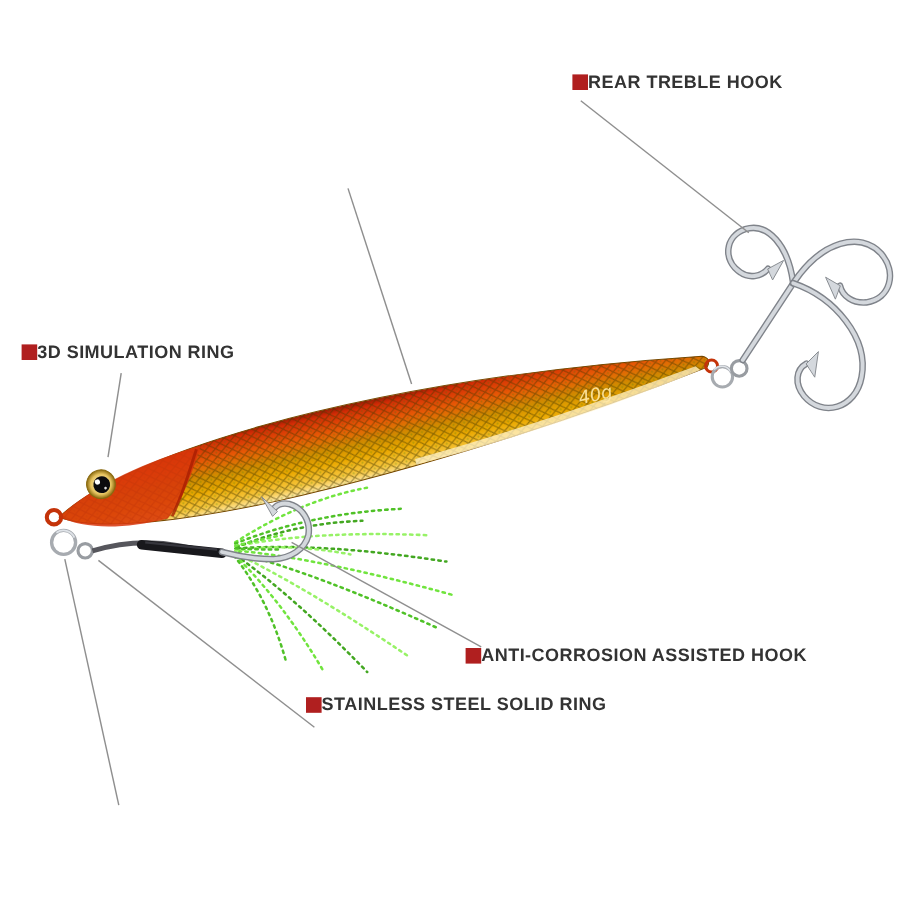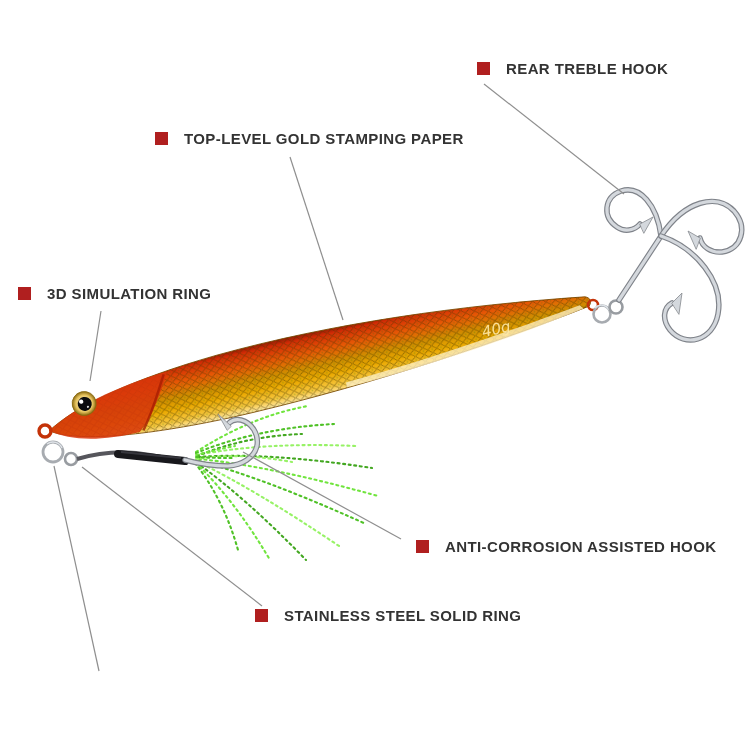--- a/index.html
+++ b/index.html
@@ -9,21 +9,20 @@
     height: 750px;
     background: #ffffff;
     font-family: "Liberation Sans", sans-serif;
     overflow: hidden;
   }
   .art { position: absolute; left: 0; top: 0; }
   .callout {
     position: absolute;
     display: flex;
     align-items: center;
-    gap: 16px;
   }
   .sq {
     width: 13px; height: 13px;
     background: #b01f1f;
     flex: 0 0 auto;
   }
   .txt {
     font-size: 15px;
     font-weight: 700;
     color: #333333;
@@ -135,34 +134,30 @@
       <line x1="262" y1="606" x2="82" y2="467"></line>
       <line x1="99" y1="671" x2="54" y2="466"></line>
     </g>
   </svg>
 
   <div class="callout" style="left:477px; top:61px">
     <span class="sq"></span>
     <span class="txt">REAR TREBLE HOOK</span>
   </div>
 
-  <div class="callout" style="left:155px; top:131px">
-    <span class="sq"></span>
-    <span class="txt">TOP-LEVEL GOLD STAMPING PAPER</span>
-  </div>
 
   <div class="callout" style="left:18px; top:286px">
     <span class="sq"></span>
     <span class="txt">3D SIMULATION RING</span>
   </div>
 
-  <div class="callout" style="left:416px; top:539px">
+  <div class="callout" style="left:388px; top:539px">
     <span class="sq"></span>
     <span class="txt">ANTI-CORROSION ASSISTED HOOK</span>
   </div>
 
-  <div class="callout" style="left:255px; top:608px">
+  <div class="callout" style="left:255px; top:580px">
     <span class="sq"></span>
     <span class="txt">STAINLESS STEEL SOLID RING</span>
   </div>
 
 
 </div>
 
 </body></html>

